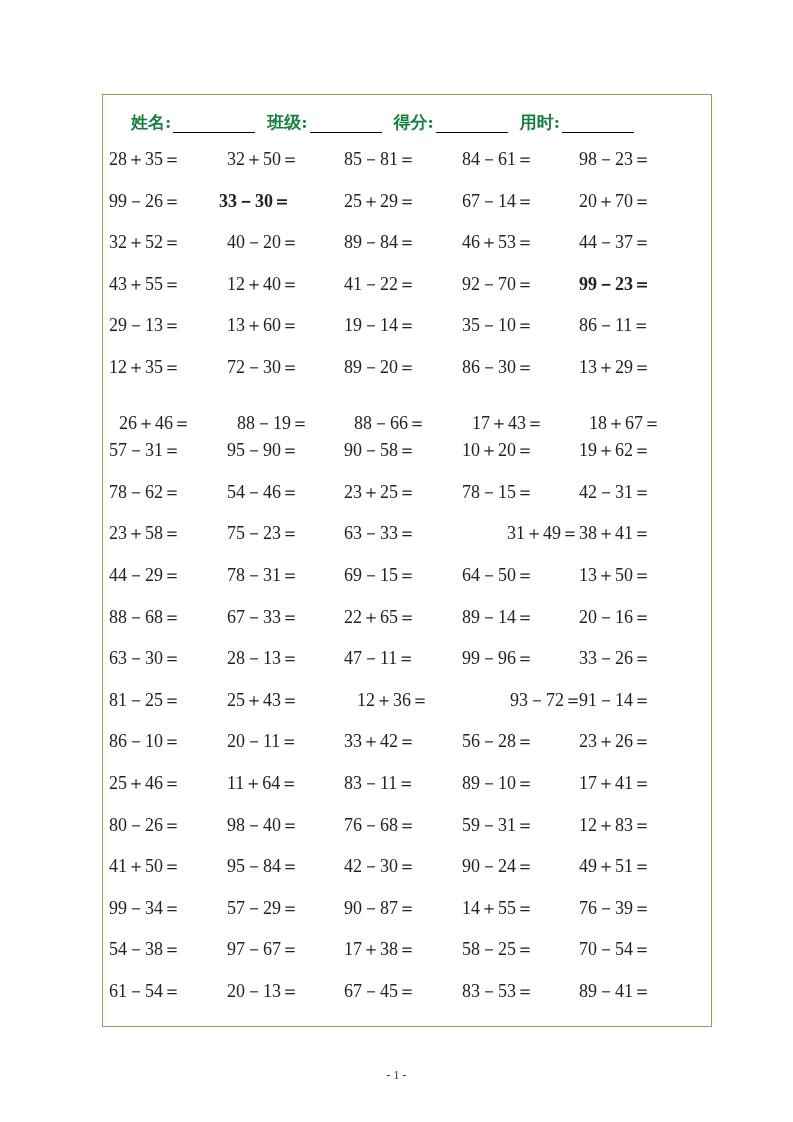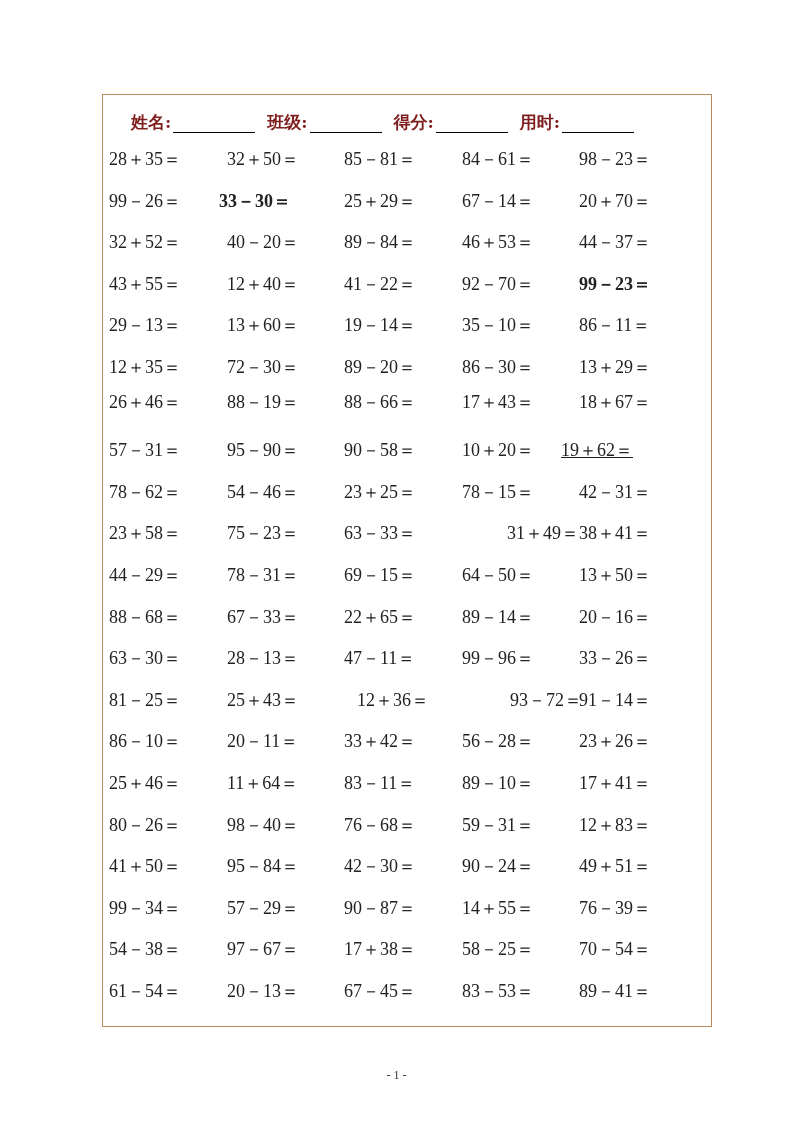--- a/index.html
+++ b/index.html
@@ -1,20 +1,20 @@
 <!DOCTYPE html>
 <html><head>
 <meta charset="utf-8">
 <style>
   html, body { margin:0; padding:0; background:#ffffff; }
   body { width:793px; height:1122px; position:relative; overflow:hidden; font-family:"Liberation Serif", serif; }
   .sheet { position:absolute; left:102px; top:94px; width:610px; height:933px; border:1.5px solid #b8895a; box-sizing:border-box; }
   .header { position:absolute; left:28px; top:12px; width:560px; height:26px; display:flex; align-items:flex-end; }
   .field { display:flex; align-items:flex-end; margin-right:12px; }
-  .field-label { color:#7f1d1d; font-family:"DejaVu Serif", serif; font-size:17px; font-weight:bold; line-height:22px; }
+  .field-label { color:#15803d; font-family:"DejaVu Serif", serif; font-size:17px; font-weight:bold; line-height:22px; }
   .field-line { display:inline-block; width:82px; border-bottom:1.3px solid #000; height:22px; margin-left:2px; }
   .field:nth-child(2) .field-line { width:72px; }
   .field:nth-child(3) .field-line { width:72px; }
   .field:nth-child(4) .field-line { width:72px; }
   .grid { position:absolute; left:6px; top:44px; }
   .row { position:absolute; left:0; height:41.5px; width:600px; }
   .cell { position:absolute; top:0; font-size:18px; color:#222; line-height:41px; letter-spacing:0px; white-space:nowrap; }
   .footer { position:absolute; top:1068px; left:0; width:793px; text-align:center; font-size:12px; color:#333; }
 </style>
 </head>
@@ -75,33 +75,33 @@
         <span class="cell" style="left: 353px;">35－10＝</span>
         <span class="cell" style="left: 470px;">86－11＝</span>
       </div>
       <div class="row" style="top: 208px;">
         <span class="cell" style="left: 0px;">12＋35＝</span>
         <span class="cell" style="left: 118px;">72－30＝</span>
         <span class="cell" style="left: 235px;">89－20＝</span>
         <span class="cell" style="left: 353px;">86－30＝</span>
         <span class="cell" style="left: 470px;">13＋29＝</span>
       </div>
-      <div class="row" style="top: 243px;">
+      <div class="row" style="top: 264px; margin-left: 10px;">
         <span class="cell" style="left: 0px;">26＋46＝</span>
         <span class="cell" style="left: 118px;">88－19＝</span>
         <span class="cell" style="left: 235px;">88－66＝</span>
         <span class="cell" style="left: 353px;">17＋43＝</span>
         <span class="cell" style="left: 470px;">18＋67＝</span>
       </div>
       <div class="row" style="top: 291.2px;">
         <span class="cell" style="left: 0px;">57－31＝</span>
         <span class="cell" style="left: 118px;">95－90＝</span>
         <span class="cell" style="left: 235px;">90－58＝</span>
         <span class="cell" style="left: 353px;">10＋20＝</span>
-        <span class="cell" style="left: 452px; text-decoration: underline;">19＋62＝</span>
+        <span class="cell" style="left: 470px;">19＋62＝</span>
       </div>
       <div class="row" style="top: 332.8px;">
         <span class="cell" style="left: 0px;">78－62＝</span>
         <span class="cell" style="left: 118px;">54－46＝</span>
         <span class="cell" style="left: 235px;">23＋25＝</span>
         <span class="cell" style="left: 353px;">78－15＝</span>
         <span class="cell" style="left: 470px;">42－31＝</span>
       </div>
       <div class="row" style="top: 374.4px;">
         <span class="cell" style="left: 0px;">23＋58＝</span>

